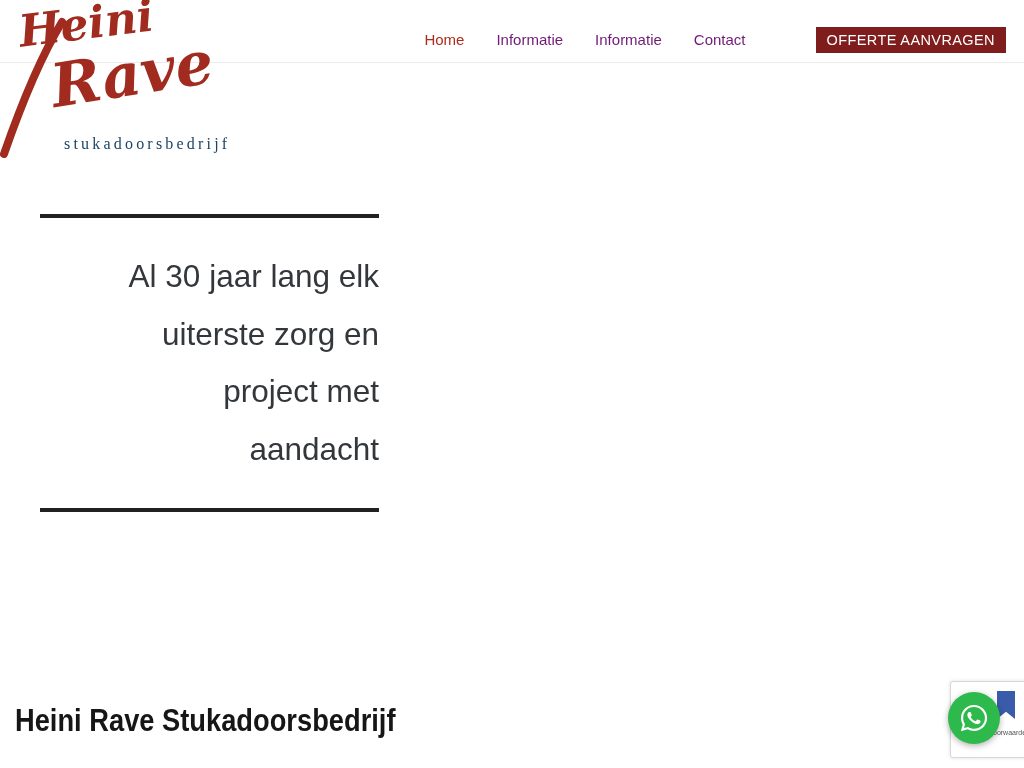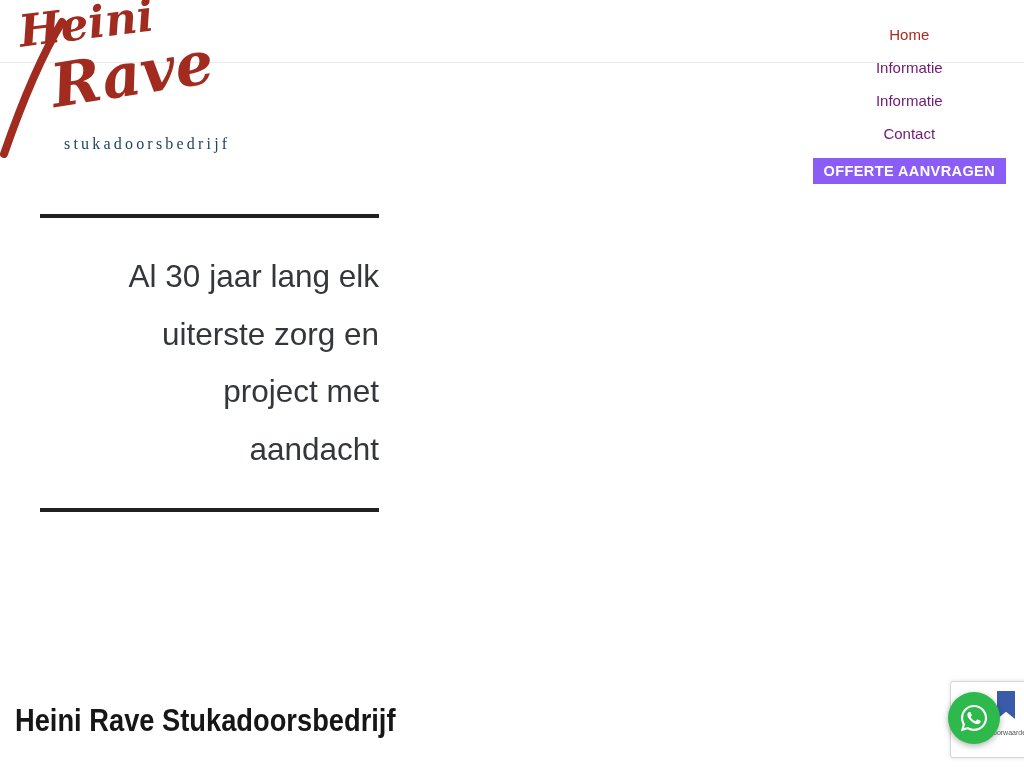--- a/index.html
+++ b/index.html
@@ -5,26 +5,26 @@
   html,body { margin:0; padding:0; background:#fff; }
   #screen {
     position:relative; width:1024px; height:768px;
     background:#ffffff; overflow:hidden;
     font-family:"Liberation Sans", sans-serif;
   }
 
   
   .header-border { position:absolute; top:62px; left:0; width:1024px; height:1px; background:#ececec; }
 
-  .nav { position:absolute; top:26px; right:18px; height:27px; display:flex; align-items:center; gap:16px;flex-direction:column; }
+  .nav { position:absolute; top:26px; right:18px; height:27px; display:flex; align-items:center; gap:32px; }
   .nav-link { font-size:15px; color:#701a75; cursor:pointer; white-space:nowrap; }
   .nav-link.active { color:#b02a1c; }
   .cta {
-    background:#8b5cf6; color:#ffffff;
-    font-weight:bold; font-size:14.5px; letter-spacing:.4px;
+    margin-left:38px; background:#7f1d1d; color:#ffffff;
+    font-weight:normal; font-size:14.5px; letter-spacing:.4px;
     padding:5px 11px; cursor:pointer; white-space:nowrap;
   }
 
   
   .logo { position:absolute; left:0; top:0; width:215px; height:160px; cursor:pointer; }
   .logo-heini {
     position:absolute; left:16px; top:6px;
     font-family:"DejaVu Serif", serif; font-style:italic; font-weight:bold;
     font-size:44px; color:#a02b1e; transform:rotate(-7deg); transform-origin:left top;
   }

